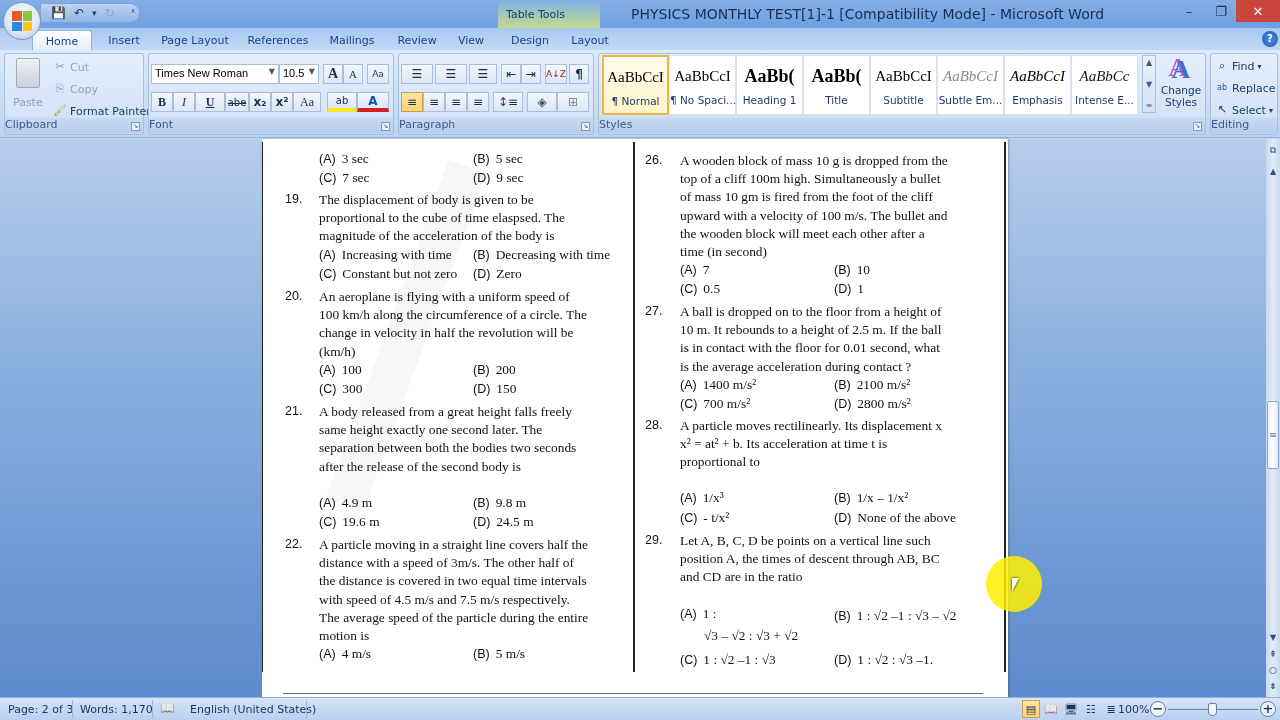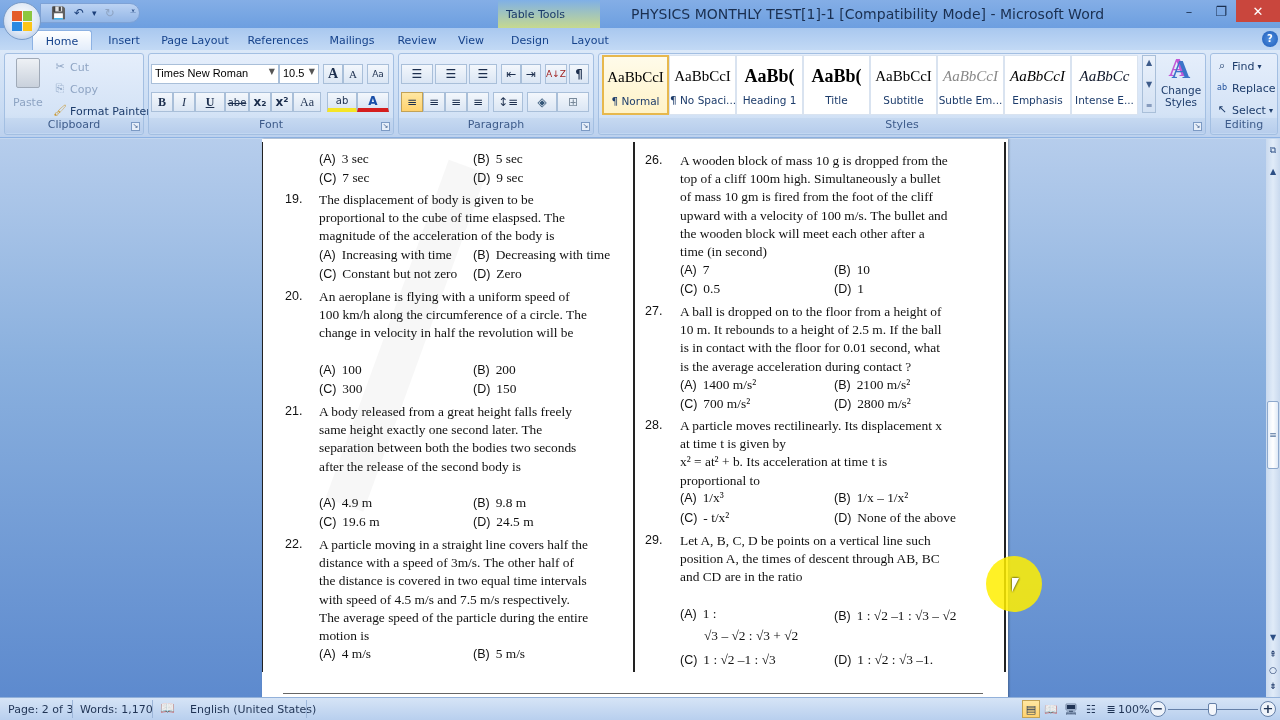--- a/index.html
+++ b/index.html
@@ -16,21 +16,21 @@
 .win-ctrl{position:absolute;top:0;height:22px;display:flex;align-items:center;justify-content:center;font-size:13px;color:#1a2f50}
 .win-min{left:1176px;width:26px}
 .win-max{left:1208px;width:26px}
 .win-close{left:1236px;width:44px;background:#c9463d;color:#fff;font-weight:bold}
 .tabrow{position:absolute;left:0;top:28px;width:1280px;height:22px;background:linear-gradient(#a9c8ef,#c2d9f5)}
 .tab{position:absolute;top:2px;height:20px;font-size:11px;color:#15428b;padding:4px 0 0 0;text-align:center}
 .tab.active{background:linear-gradient(#fff,#e3edfa);border:1px solid #8db2e3;border-bottom:none;border-radius:3px 3px 0 0}
 .help-icon{position:absolute;left:1262px;top:31px;width:16px;height:16px;border-radius:50%;background:radial-gradient(#4f8fe0,#1d5bb8);color:#fff;font-size:10px;font-weight:bold;text-align:center;line-height:16px}
 .ribbon{position:absolute;left:0;top:50px;width:1280px;height:88px;background:linear-gradient(#dbe8f8 0%,#c8dbf3 70%,#bcd1ee 100%);border-bottom:1px solid #8db2e3}
 .group{position:absolute;top:3px;height:82px;border:1px solid #a3bfe2;border-radius:3px;background:linear-gradient(#e5eefb 0%,#d4e3f6 75%,#c1d6f1 100%)}
-.group-label{position:absolute;bottom:1px;left:0;right:0;text-align:center;font-size:11px;color:#3d5b8a;height:15px;background:linear-gradient(#c6d9f1,#b7cdec)}
+.group-label{position:absolute;bottom:1px;left:0;right:0;text-align:left;font-size:11px;color:#3d5b8a;height:15px;background:linear-gradient(#c6d9f1,#b7cdec)}
 .launcher{position:absolute;right:3px;bottom:3px;width:9px;height:9px;border:1px solid #7c9ac4;font-size:7px;line-height:7px;text-align:center;color:#3d5b8a;background:#e6eef9}
 .btn-small{position:absolute;font-size:11px;color:#1d3c6b;white-space:nowrap;display:flex;align-items:center;gap:3px}
 .btn-small.disabled{color:#8ea4c3}
 .ico{display:inline-block;width:14px;height:14px;text-align:center;font-size:11px;line-height:14px}
 .combo{position:absolute;height:20px;background:#fff;border:1px solid #a9bfd9;font-family:"Liberation Serif",serif;font-size:12px;color:#000;padding:2px 3px;white-space:nowrap}
 .combo .arrow{position:absolute;right:3px;top:2px;font-size:8px;color:#555;font-family:"DejaVu Sans",sans-serif}
 .fbtn{position:absolute;height:20px;border:1px solid #a9bfd9;background:linear-gradient(#f3f7fc,#dbe6f4);display:flex;align-items:center;justify-content:center;font-size:12px;color:#1d2f4e}
 .fbtn.active{background:linear-gradient(#ffe7a2,#ffd26e);border-color:#c2a256}
 .style-gallery{position:absolute;left:600px;top:55px;width:540px;height:62px}
 .style-item{position:absolute;top:0;width:67px;height:60px;background:#fff;border:1px solid #d9e3f0;text-align:center}
@@ -261,20 +261,21 @@
 <div class="opt" style="left:473px;top:247px"><span class="lab">(B)</span><span>Decreasing with time</span></div>
 <div class="opt" style="left:319px;top:266px"><span class="lab">(C)</span><span>Constant but not zero</span></div>
 <div class="opt" style="left:473px;top:266px"><span class="lab">(D)</span><span>Zero</span></div>
 
 <div class="q" style="left:0;top:0">
   <div class="qnum" style="left:285px;top:287px">20.</div>
   <div class="qtext" style="left:319px;top:288px">
     <div>An aeroplane is flying with a uniform speed of</div>
     <div>100 km/h along the circumference of a circle. The</div>
     <div>change in velocity in half the revolution will be</div>
+    <div>(km/h)</div>
   </div>
 </div>
 <div class="opt" style="left:319px;top:362px"><span class="lab">(A)</span><span>100</span></div>
 <div class="opt" style="left:473px;top:362px"><span class="lab">(B)</span><span>200</span></div>
 <div class="opt" style="left:319px;top:381px"><span class="lab">(C)</span><span>300</span></div>
 <div class="opt" style="left:473px;top:381px"><span class="lab">(D)</span><span>150</span></div>
 
 <div class="q" style="left:0;top:0">
   <div class="qnum" style="left:285px;top:402px">21.</div>
   <div class="qtext" style="left:319px;top:403px">
@@ -330,21 +331,20 @@
 </div>
 <div class="opt" style="left:680px;top:377px"><span class="lab">(A)</span><span>1400 m/s²</span></div>
 <div class="opt" style="left:834px;top:377px"><span class="lab">(B)</span><span>2100 m/s²</span></div>
 <div class="opt" style="left:680px;top:396px"><span class="lab">(C)</span><span>700 m/s²</span></div>
 <div class="opt" style="left:834px;top:396px"><span class="lab">(D)</span><span>2800 m/s²</span></div>
 
 <div class="q" style="left:0;top:0">
   <div class="qnum" style="left:645px;top:416px">28.</div>
   <div class="qtext" style="left:680px;top:417px">
     <div>A particle moves rectilinearly.  Its displacement x</div>
-    <div>at time t is  given by</div>
     <div>x² = at² + b. Its acceleration  at time t is</div>
     <div>proportional to</div>
   </div>
 </div>
 <div class="opt" style="left:680px;top:490px"><span class="lab">(A)</span><span>1/x³</span></div>
 <div class="opt" style="left:834px;top:490px"><span class="lab">(B)</span><span>1/x – 1/x²</span></div>
 <div class="opt" style="left:680px;top:510px"><span class="lab">(C)</span><span>- t/x²</span></div>
 <div class="opt" style="left:834px;top:510px"><span class="lab">(D)</span><span>None of the above</span></div>
 
 <div class="q" style="left:0;top:0">

